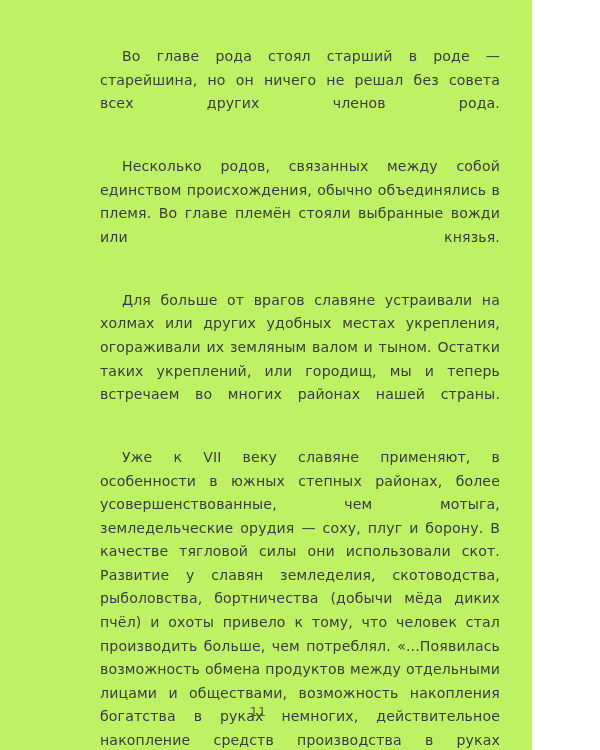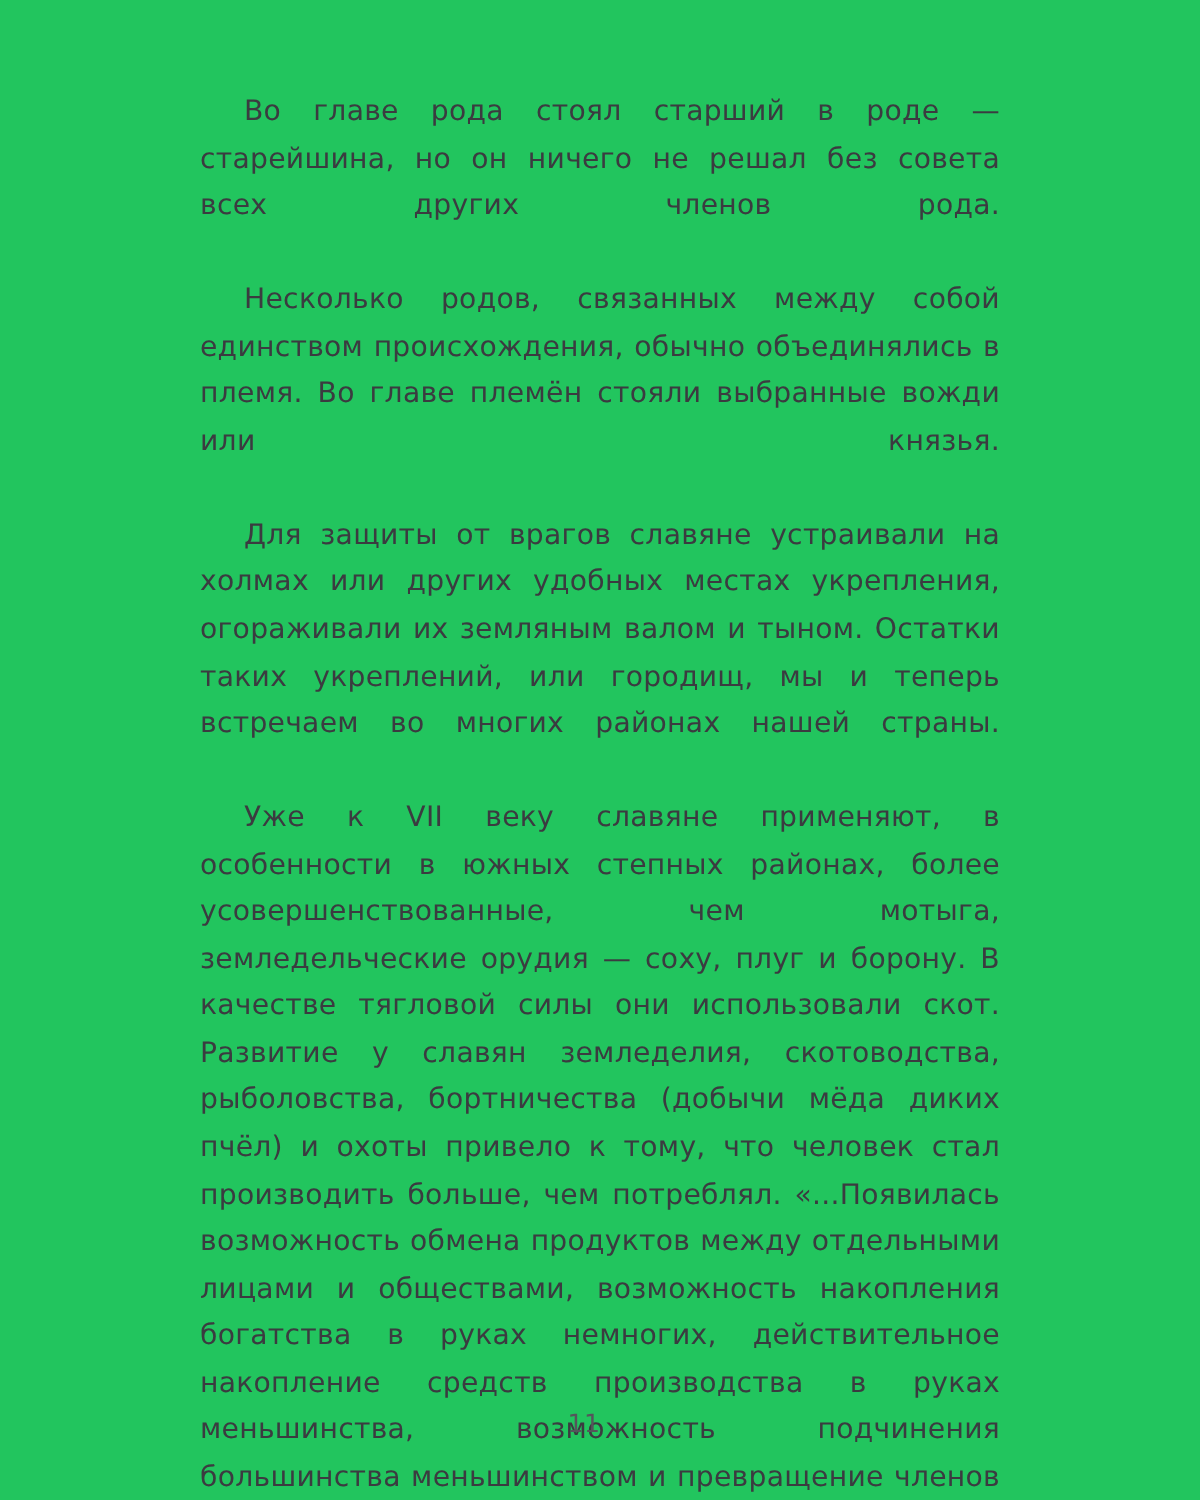--- a/index.html
+++ b/index.html
@@ -10,23 +10,23 @@
   body {
     width: 600px;
     height: 750px;
     background: #ffffff;
     font-family: "DejaVu Sans", "Liberation Sans", sans-serif;
     overflow: hidden;
   }
 
   .page {
     position: relative;
-    width: 600px;
+    width: 532px;
     height: 750px;
-    background: #22c55e;
+    background: #bef264;
     box-sizing: border-box;
   }
 
   .text-column {
     position: absolute;
     left: 100px;
     top: 45px;
     width: 400px;
   }
 
@@ -38,21 +38,21 @@
     line-height: 23.55px;
     color: #3b3b40;
     font-weight: 400;
     letter-spacing: 0.01em;
     word-spacing: 0.005em;
     -webkit-font-smoothing: antialiased;
     hyphens: manual;
   }
 
   .para + .para {
-    margin-top: 0;
+    margin-top: 16px;
   }
 
   
   .para::after {
     content: "";
     display: inline-block;
     width: 100%;
   }
 
   .page-number {
@@ -67,20 +67,20 @@
   }
 </style>
 </head>
 <body>
 
 <div class="page">
 
   <div class="text-column">
     <p class="para">Во главе рода стоял старший в роде — старейшина, но он ничего не решал без совета всех других членов рода.</p>
     <p class="para">Несколько родов, связанных между собой единством происхождения, обычно объединялись в племя. Во главе племён стояли выбранные вожди или князья.</p>
-    <p class="para">Для защиты от врагов славяне устраивали на холмах или других удобных местах укрепления, огораживали их земляным валом и тыном. Остатки таких укреплений, или городищ, мы и теперь встречаем во многих районах нашей страны.</p>
+    <p class="para">Для больше от врагов славяне устраивали на холмах или других удобных местах укрепления, огораживали их земляным валом и тыном. Остатки таких укреплений, или городищ, мы и теперь встречаем во многих районах нашей страны.</p>
     <p class="para">Уже к VII веку славяне применяют, в особенности в южных степных районах, более усовершенствованные, чем мотыга, земледельческие орудия — соху, плуг и борону. В качестве тягловой силы они использовали скот. Развитие у славян земледелия, скотоводства, рыболовства, бортничества (добычи мёда диких пчёл) и охоты привело к тому, что человек стал производить больше, чем потреблял. «...Появилась возможность обмена продуктов между отдельными лицами и обществами, возможность накопления богатства в руках немногих, действительное накопление средств производства в руках меньшинства, возможность подчинения большинства меньшинством и превращение членов большинства в рабов». Всё это послужило основой для появления и развития частной собственности, для разделения общества на классы.</p>
 
   </div>
 
   <div class="page-number">11</div>
 
 </div>
 
 </body></html>

